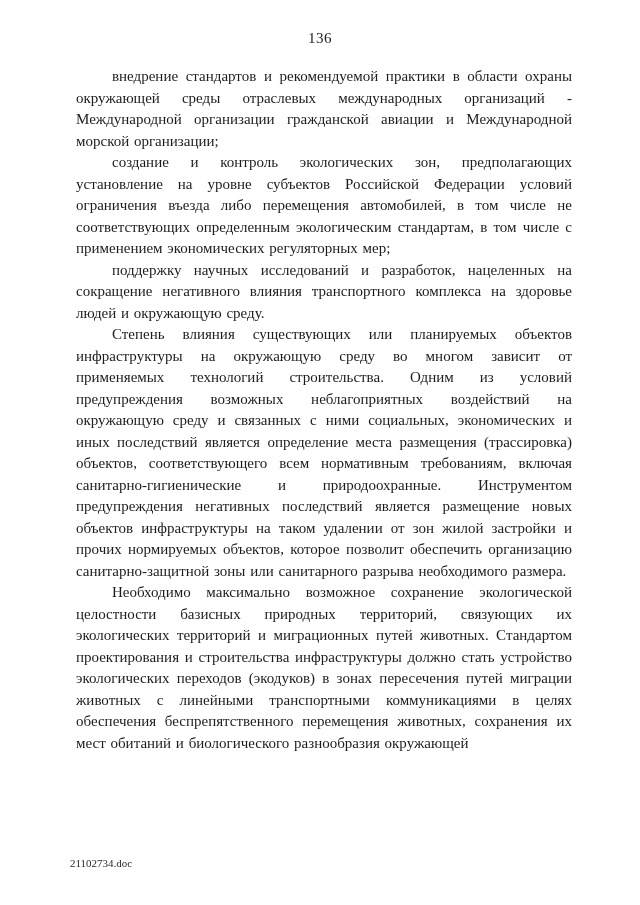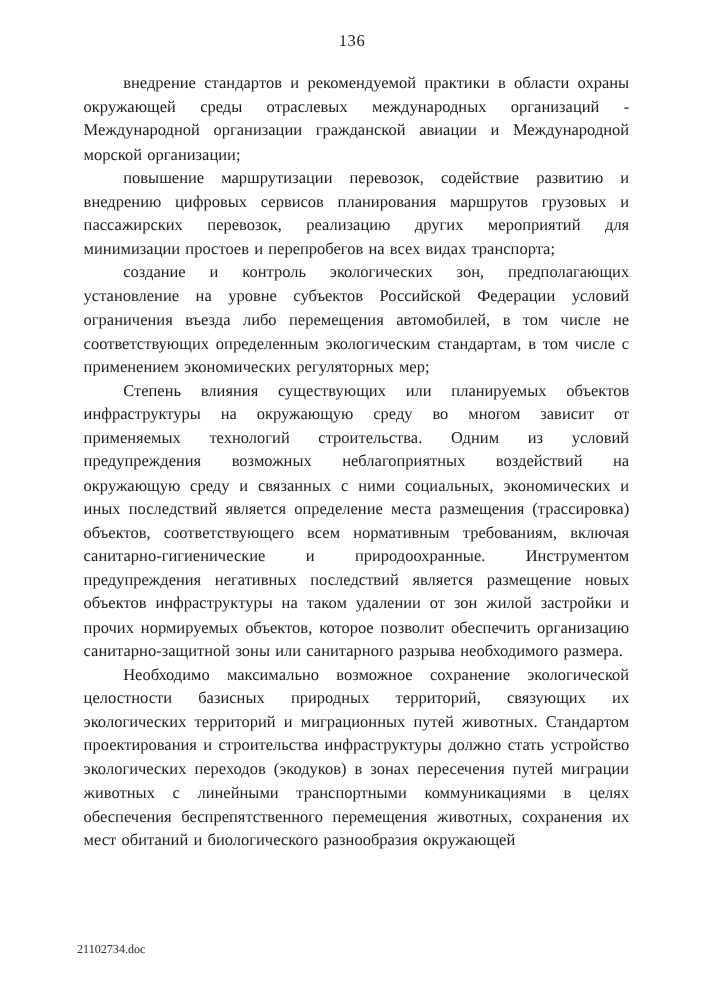--- a/index.html
+++ b/index.html
@@ -44,21 +44,21 @@
 </style>
 </head>
 <body>
 
 <div class="page">
 
   <div class="page-number">136</div>
 
   <div class="content">
     <p>внедрение стандартов и рекомендуемой практики в области охраны окружающей среды отраслевых международных организаций - Международной организации гражданской авиации и Международной морской организации;</p>
-    <p>повышение маршрутизации перевозок, содействие развитию и внедрению цифровых сервисов планирования маршрутов грузовых и пассажирских перевозок, реализацию других мероприятий для минимизации простоев и перепробегов на всех видах транспорта;</p>
     <p>создание и контроль экологических зон, предполагающих установление на уровне субъектов Российской Федерации условий ограничения въезда либо перемещения автомобилей, в том числе не соответствующих определенным экологическим стандартам, в том числе с применением экономических регуляторных мер;</p>
+    <p>поддержку научных исследований и разработок, нацеленных на сокращение негативного влияния транспортного комплекса на здоровье людей и окружающую среду.</p>
     <p>Степень влияния существующих или планируемых объектов инфраструктуры на окружающую среду во многом зависит от применяемых технологий строительства. Одним из условий предупреждения возможных неблагоприятных воздействий на окружающую среду и связанных с ними социальных, экономических и иных последствий является определение места размещения (трассировка) объектов, соответствующего всем нормативным требованиям, включая санитарно-гигиенические и природоохранные. Инструментом предупреждения негативных последствий является размещение новых объектов инфраструктуры на таком удалении от зон жилой застройки и прочих нормируемых объектов, которое позволит обеспечить организацию санитарно-защитной зоны или санитарного разрыва необходимого размера.</p>
     <p>Необходимо максимально возможное сохранение экологической целостности базисных природных территорий, связующих их экологических территорий и миграционных путей животных. Стандартом проектирования и строительства инфраструктуры должно стать устройство экологических переходов (экодуков) в зонах пересечения путей миграции животных с линейными транспортными коммуникациями в целях обеспечения беспрепятственного перемещения животных, сохранения их мест обитаний и биологического разнообразия окружающей</p>
   </div>
 
   <div class="footer">21102734.doc</div>
 
 </div>
 
 </body></html>

